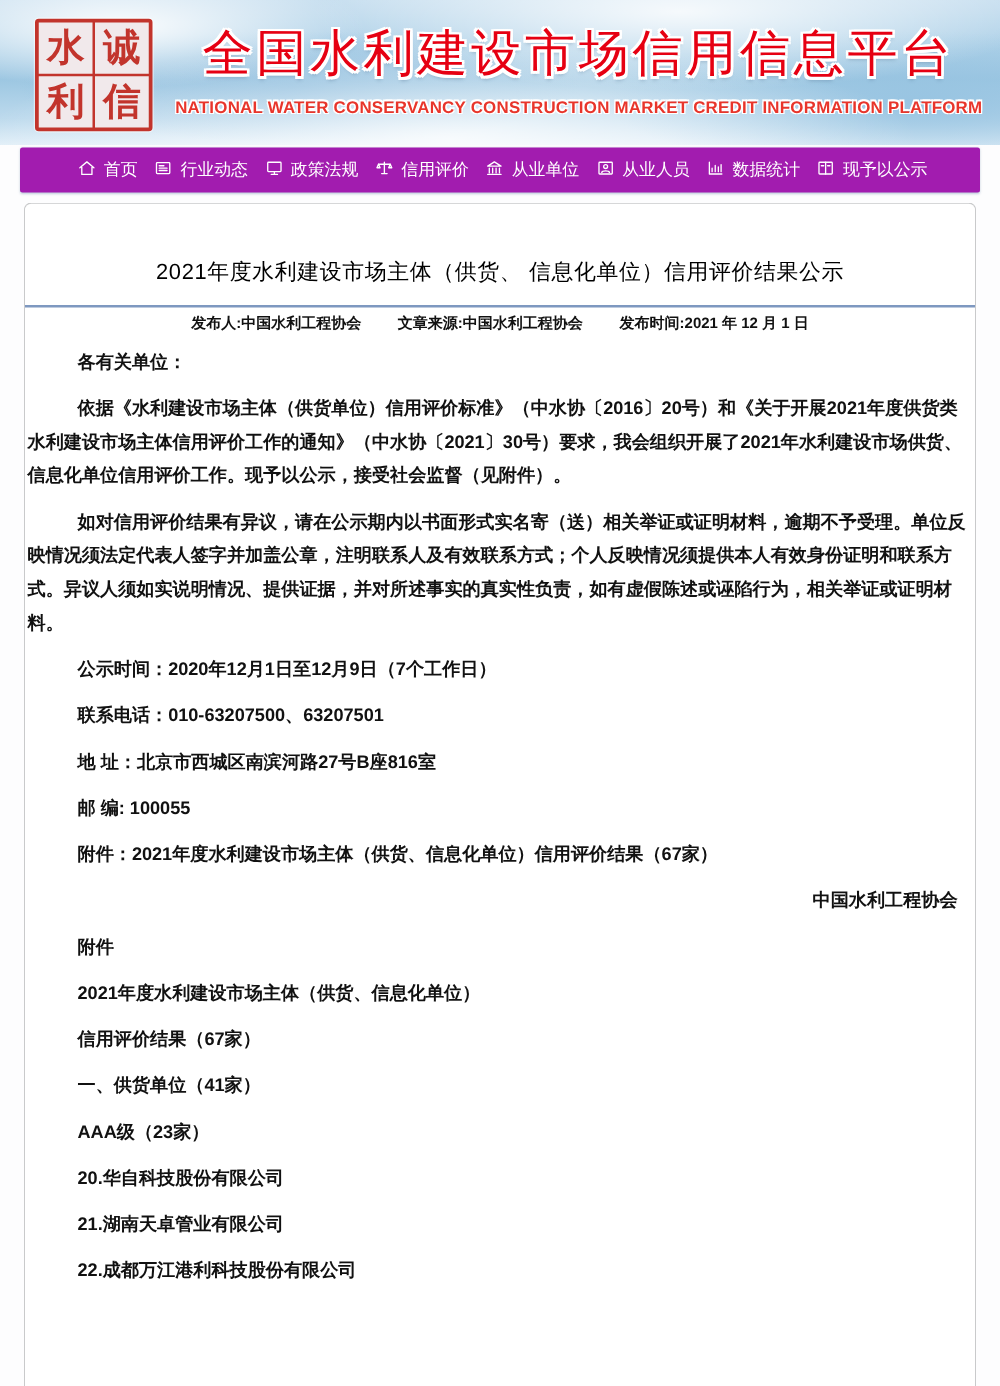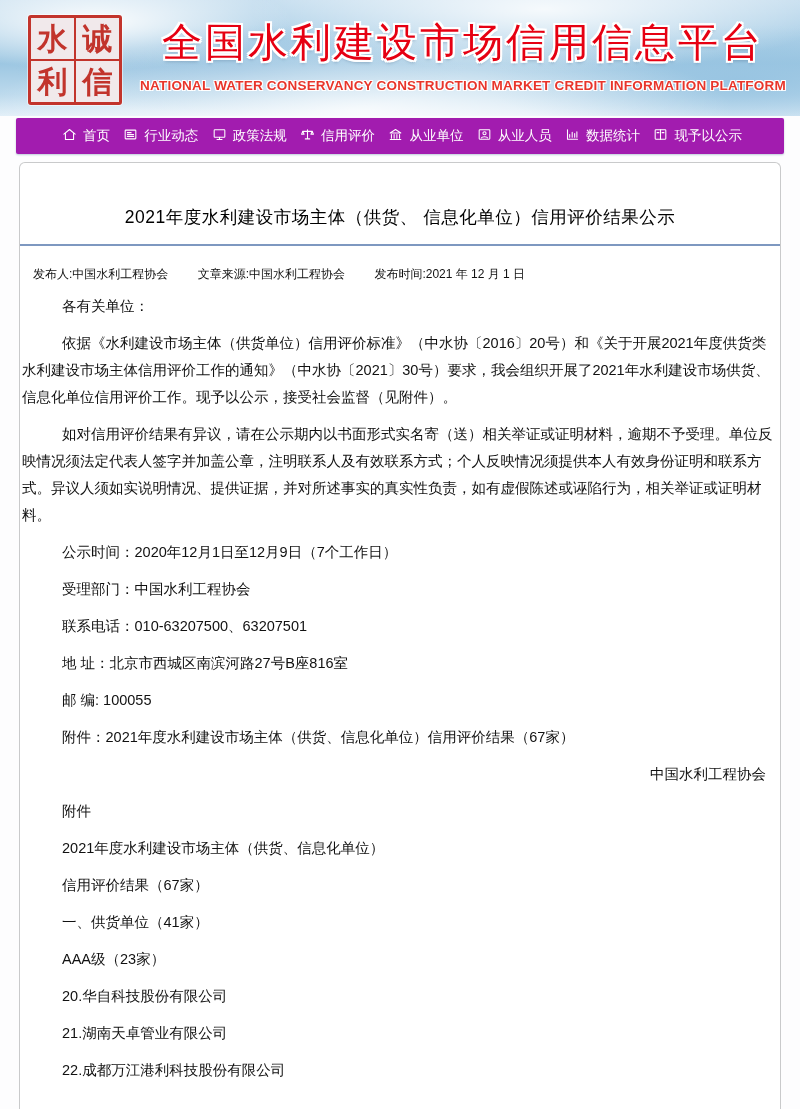--- a/index.html
+++ b/index.html
@@ -60,25 +60,25 @@
   .content{
     width:762px; margin:8px auto 0; min-height:947px;
     background:#fff; border:1px solid #c9cacb; border-bottom:none;
     border-radius:6px 6px 0 0;
   }
   .article-title{
     margin:0; padding:42px 12px 0; text-align:center;
     font-size:17.5px; font-weight:normal; color:#000; letter-spacing:.5px;
   }
   .divider{ margin-top:15px; border-top:2px solid #7e98c0; height:0; }
-  .meta{ padding-top:20px; text-align:left; font-size:12px; color:#111; }
+  .meta{ padding-top:4px; text-align:center; font-size:12px; color:#111;font-weight:bold; }
   .meta span{ margin:0 13px; }
 
   .body{ padding:10px 4px 24px 2px; font-size:14.5px; line-height:27px; color:#111; }
-  .body p{ margin:0 0 10px; }
+  .body p{ margin:0 0 10px;font-weight:bold; }
   .body p.indent{ text-indent:40px; }
   .body p.right{ text-align:right; padding-right:10px; }
   .body p.gap-top{ margin-top:0; }
 </style>
 </head>
 <body>
 
 <div class="banner">
   <div class="logo-seal">
     <div class="cell">水</div>
@@ -158,21 +158,20 @@
     <span>发布人:中国水利工程协会</span>
     <span>文章来源:中国水利工程协会</span>
     <span>发布时间:2021 年 12 月 1 日</span>
   </div>
 
   <div class="body">
     <p class="indent">各有关单位：</p>
     <p class="indent">依据《水利建设市场主体（供货单位）信用评价标准》（中水协〔2016〕20号）和《关于开展2021年度供货类水利建设市场主体信用评价工作的通知》（中水协〔2021〕30号）要求，我会组织开展了2021年水利建设市场供货、信息化单位信用评价工作。现予以公示，接受社会监督（见附件）。</p>
     <p class="indent">如对信用评价结果有异议，请在公示期内以书面形式实名寄（送）相关举证或证明材料，逾期不予受理。单位反映情况须法定代表人签字并加盖公章，注明联系人及有效联系方式；个人反映情况须提供本人有效身份证明和联系方式。异议人须如实说明情况、提供证据，并对所述事实的真实性负责，如有虚假陈述或诬陷行为，相关举证或证明材料。</p>
     <p class="indent">公示时间：2020年12月1日至12月9日（7个工作日）</p>
-    <p class="indent">受理部门：中国水利工程协会</p>
     <p class="indent">联系电话：010-63207500、63207501</p>
     <p class="indent">地 址：北京市西城区南滨河路27号B座816室</p>
     <p class="indent">邮 编: 100055</p>
     <p class="indent">附件：2021年度水利建设市场主体（供货、信息化单位）信用评价结果（67家）</p>
     <p class="right">中国水利工程协会</p>
     <p class="indent">附件</p>
     <p class="indent">2021年度水利建设市场主体（供货、信息化单位）</p>
     <p class="indent">信用评价结果（67家）</p>
     <p class="indent">一、供货单位（41家）</p>
     <p class="indent">AAA级（23家）</p>

